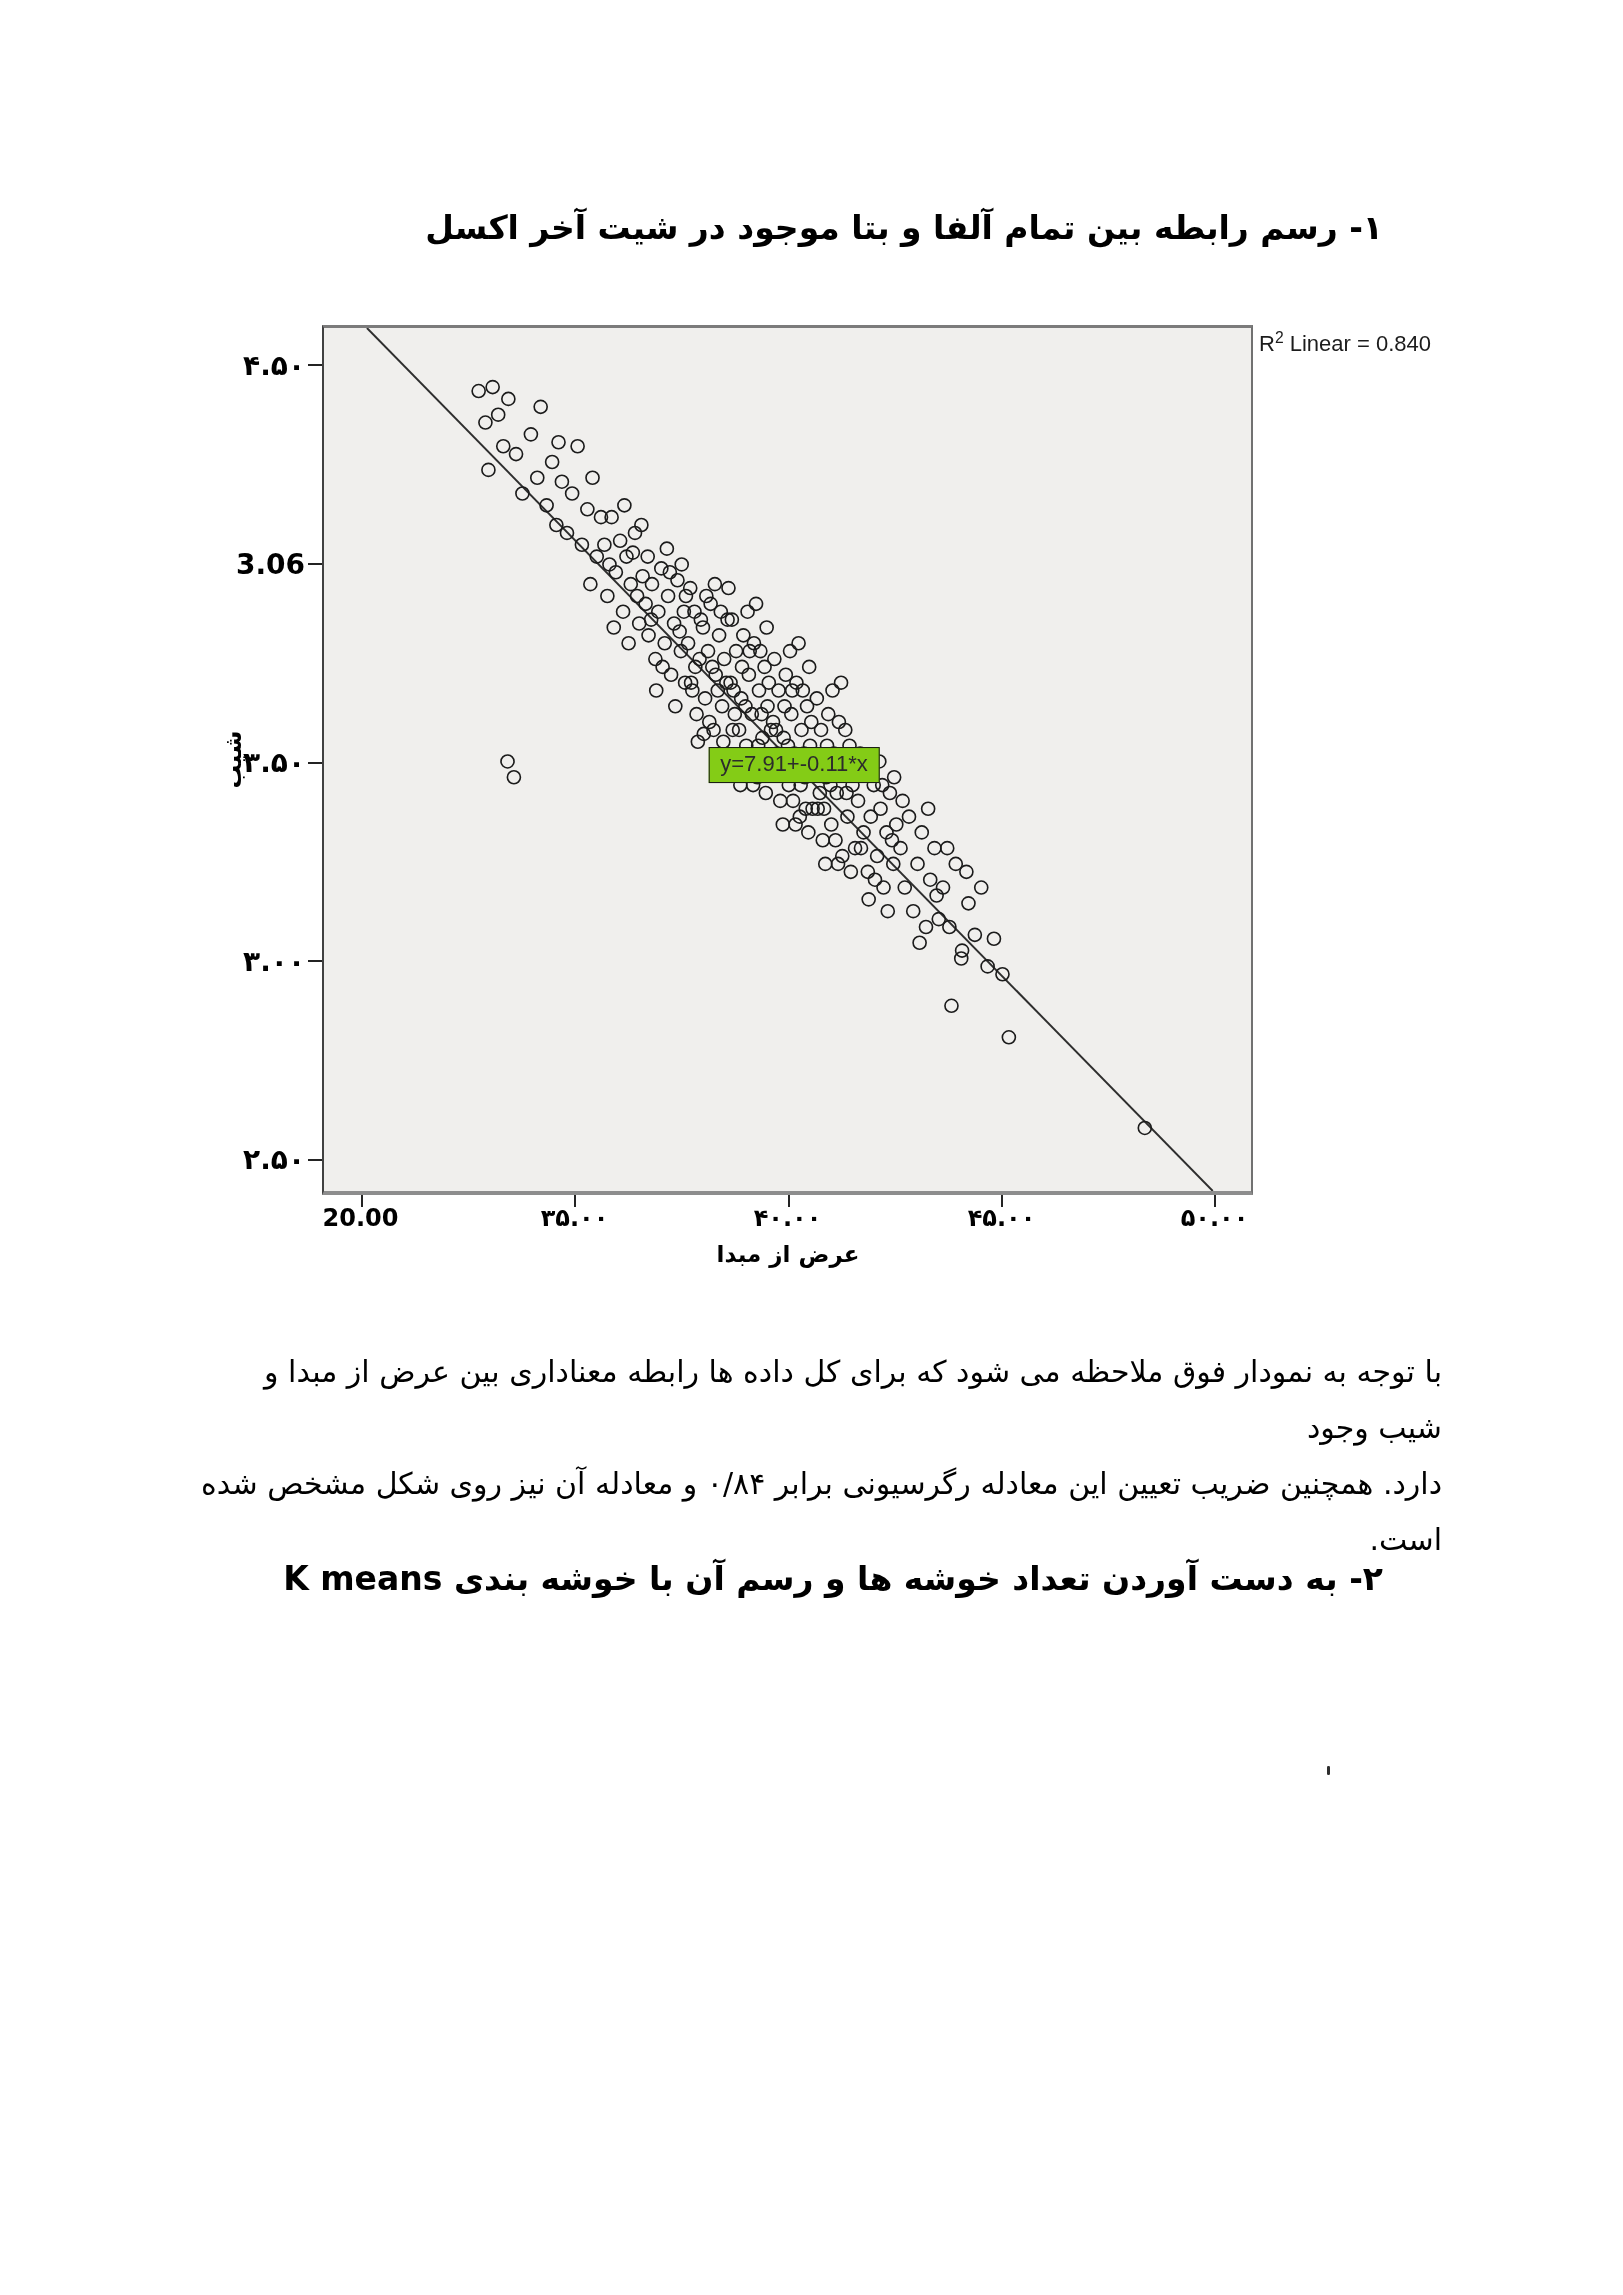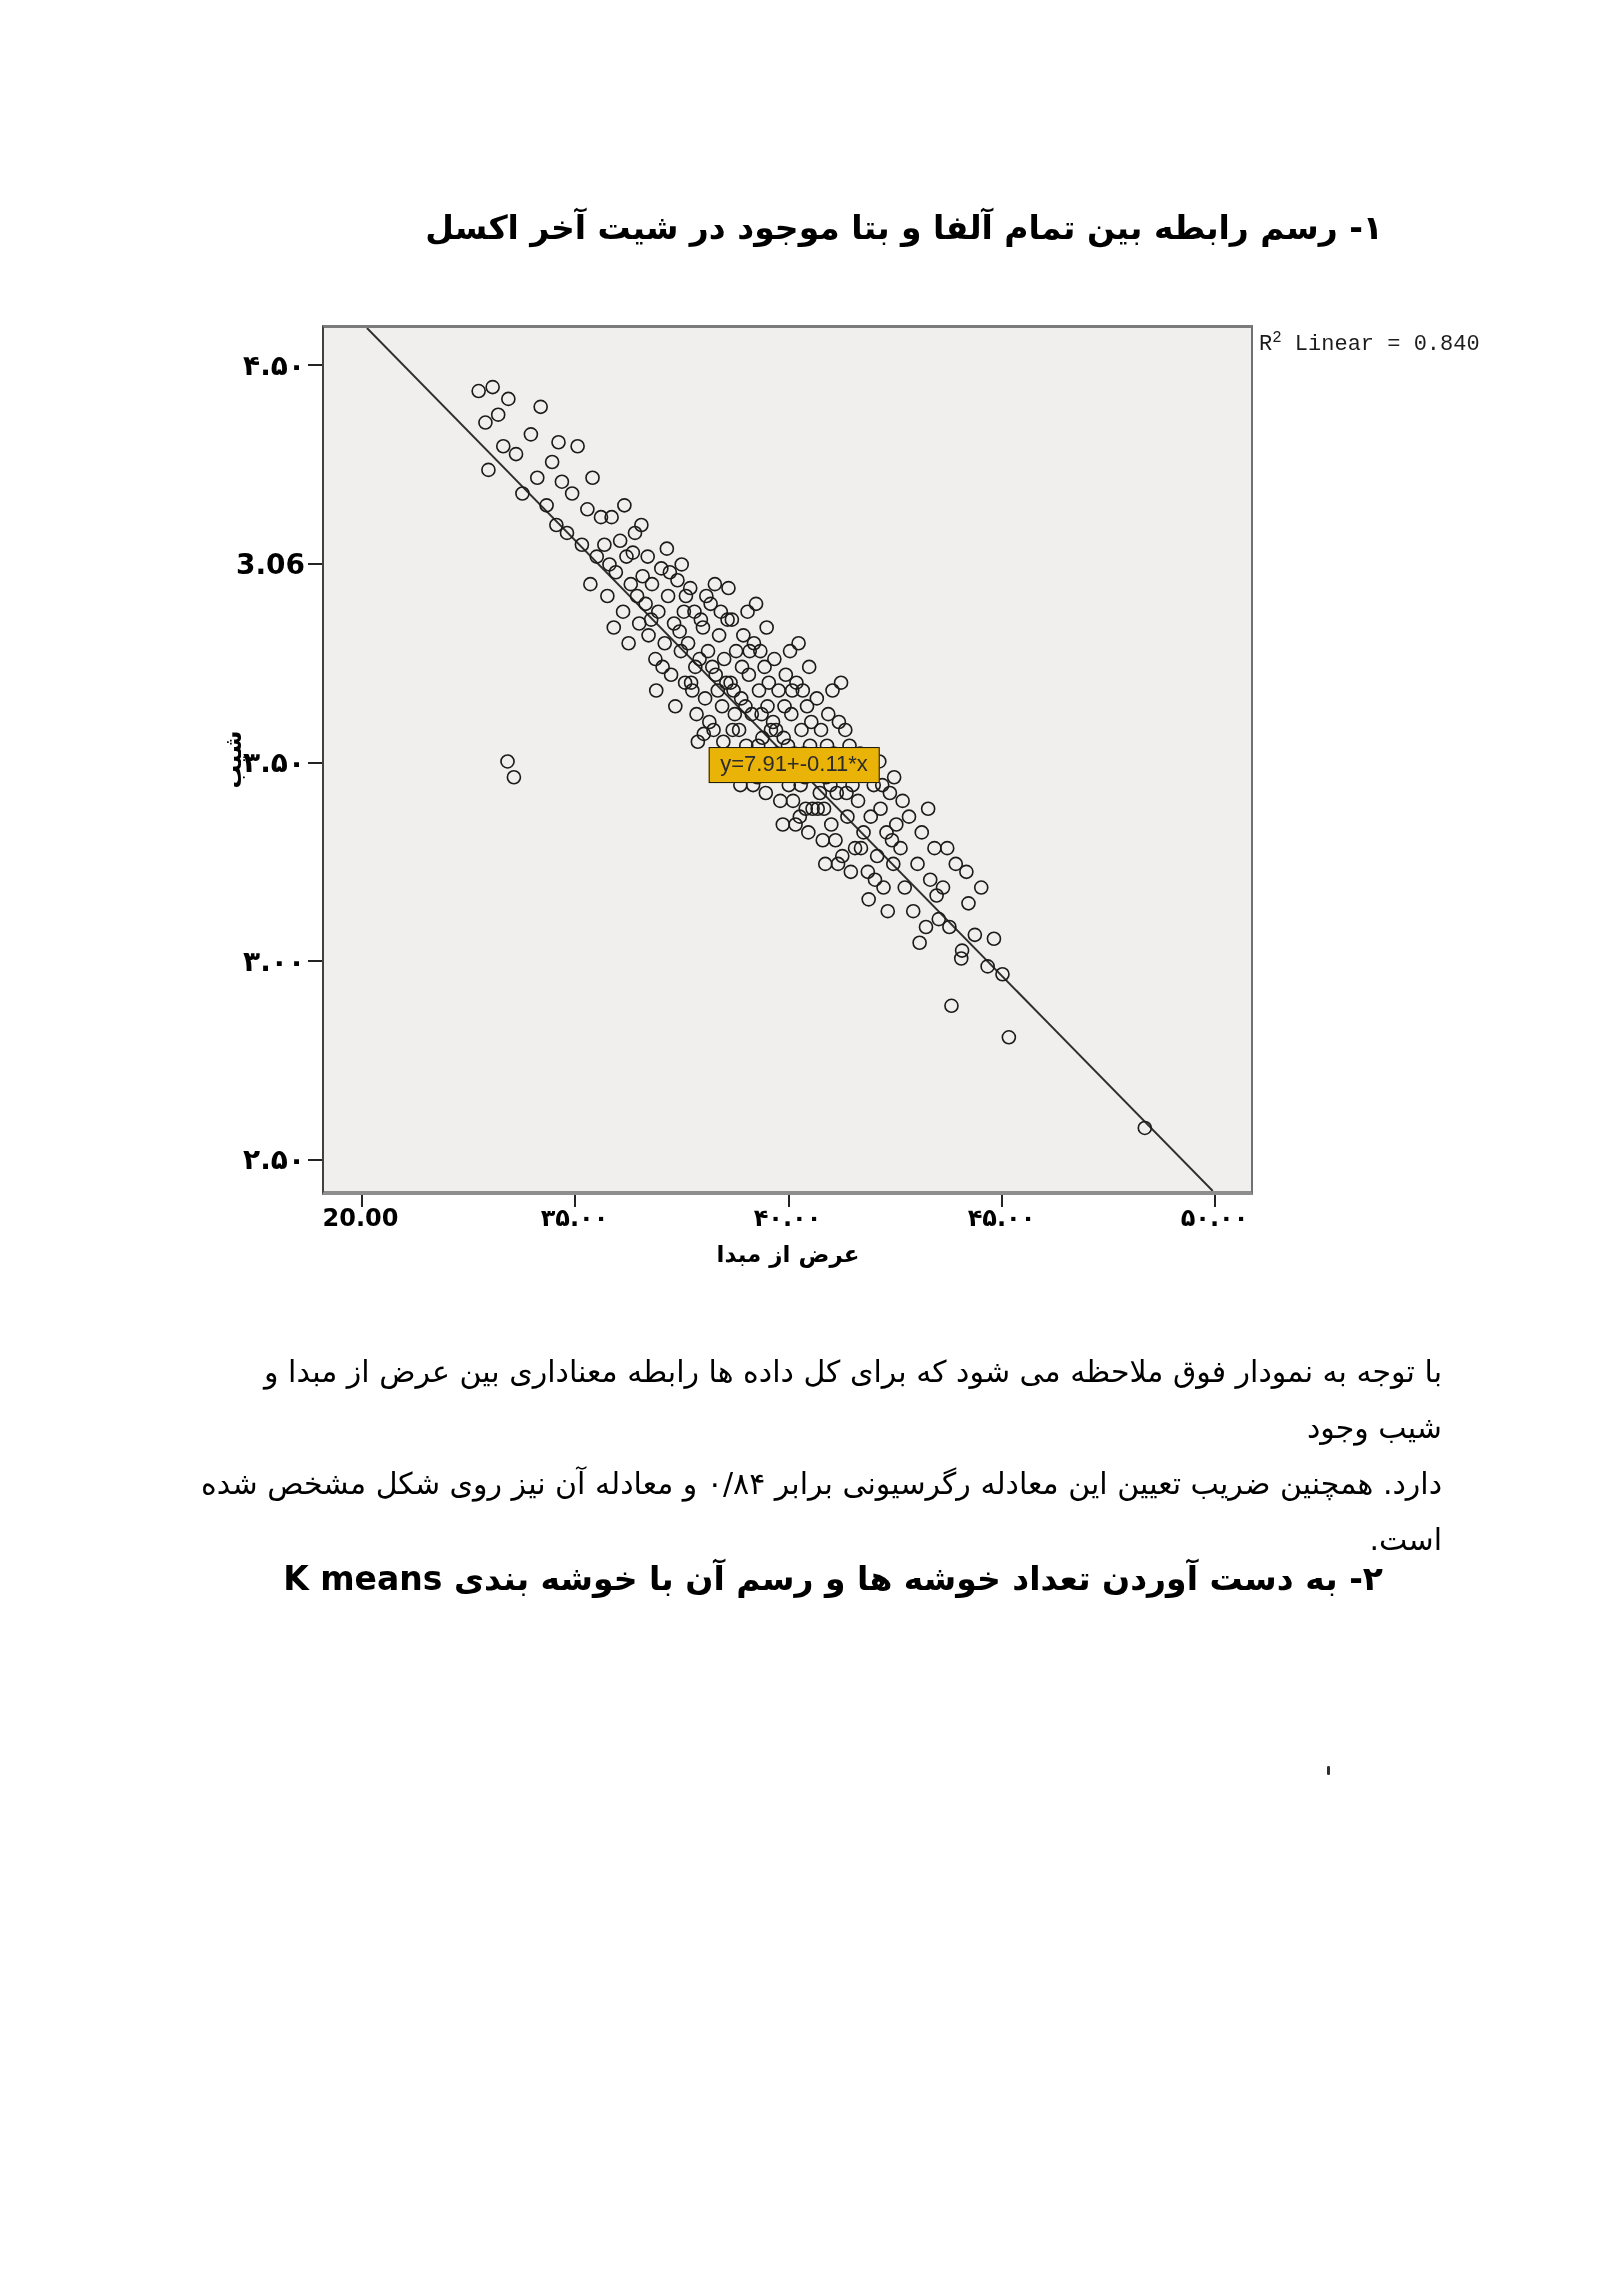--- a/index.html
+++ b/index.html
@@ -13,27 +13,27 @@
   }
   .plot{
     position:absolute;left:322px;top:325px;width:931px;height:870px;
     box-sizing:border-box;background:#f0efed;
     border-top:3.9px solid #7b7b7b;border-bottom:4.6px solid #8d8d8d;
     border-left:2px solid #414141;border-right:2.6px solid #717171;
   }
   .plot svg{display:block;width:100%;height:100%;}
   .eqbox{
     position:absolute;transform:translate(-50%,-50%);
-    background:#eab308;border:1.3px solid #161616;padding:3.3px 10.5px 4.6px 10.5px;
+    background:#84cc16;border:1.3px solid #161616;padding:3.3px 10.5px 4.6px 10.5px;
     font-family:"Liberation Sans","DejaVu Sans",sans-serif;
     font-size:22px;color:#2c2c2c;direction:ltr;white-space:nowrap;
   }
   .r2{
     position:absolute;left:1259px;top:329px;direction:ltr;white-space:nowrap;
-    font-family:Liberation Mono, monospace;font-size:22px;color:#1c1c1c;
+    font-family:Liberation Sans, sans-serif;font-size:22px;color:#1c1c1c;
   }
   .r2 sup{font-size:15.7px;}
   .xtick{position:absolute;top:1195px;width:2px;height:12.4px;background:#232323;}
   .xlab{
     position:absolute;top:1204px;width:111px;margin-left:-56px;text-align:center;
     font-size:24px;font-weight:bold;direction:ltr;
   }
   .ytick{position:absolute;left:308px;width:14.4px;height:2px;background:#232323;}
   .ylab{
     position:absolute;left:194px;width:111px;margin-top:-16.4px;text-align:right;

